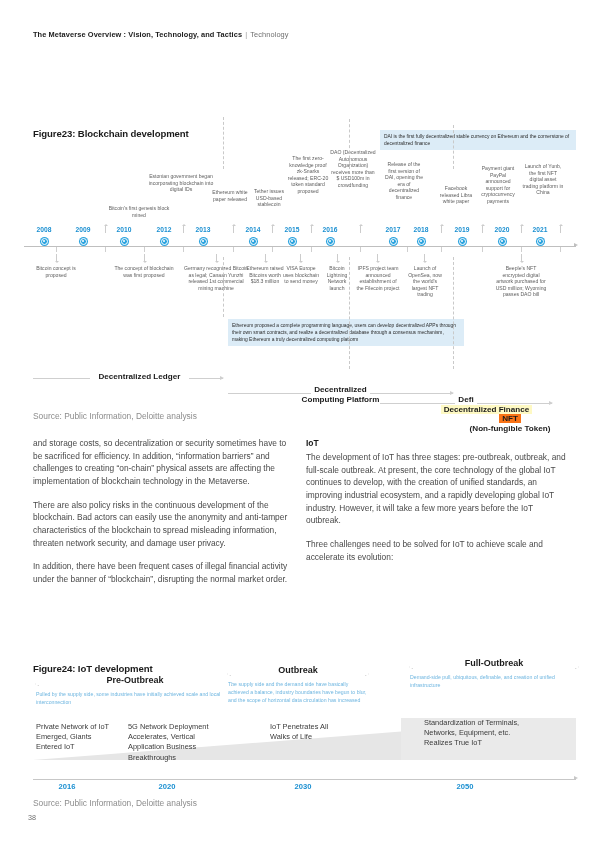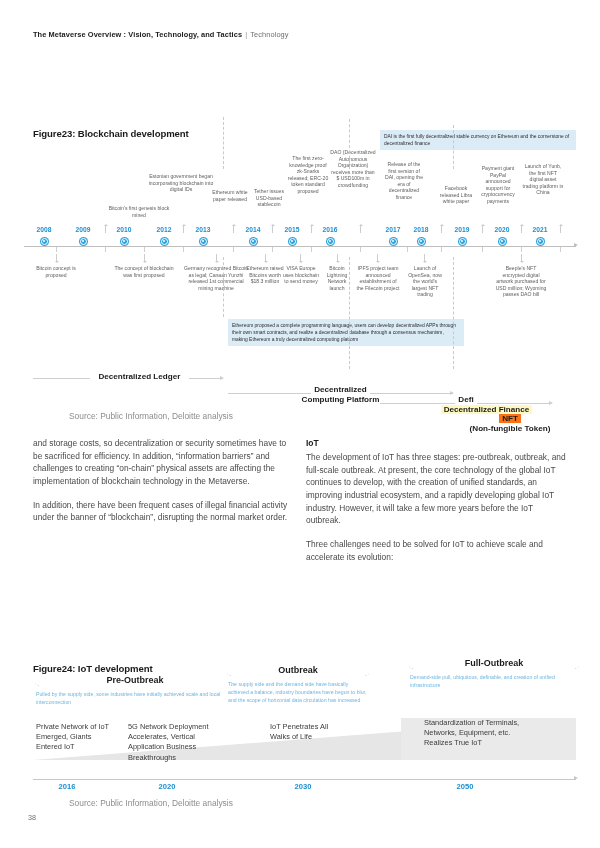--- a/index.html
+++ b/index.html
@@ -16,21 +16,21 @@
   .runhead .b{font-weight:bold;color:#1b1b1b;}
   .runhead .sep{color:#9a9a9a;padding:0 3px;}
   .runhead .t{color:#6f6f6f;}
 
   
   .figtitle{position:absolute;font-weight:bold;font-size:9.6px;color:#1b1b1b;letter-spacing:-.1px;}
   #fig23-title{left:33px;top:128px;}
   #fig24-title{left:33px;top:663px;}
 
   
-  .source{position:absolute;font-size:8.4px;color:#8d8d8d;margin-left:36px;}
+  .source{position:absolute;font-size:8.4px;color:#8d8d8d;}
   #src1{left:33px;top:411px;}
   #src2{left:33px;top:798px;}
   #pageno{position:absolute;left:28px;top:813px;font-size:7.2px;color:#6f6f6f;}
 
   
   #fig23{position:absolute;left:0px;top:125px;width:600px;height:290px;}
 
   .cal{position:absolute;background:#dcecf7;color:#2b2b2b;font-size:4.9px;
        line-height:1.45;padding:3px 4px;box-sizing:border-box;}
   #callout-dai{left:380px;top:5px;width:196px;}
@@ -274,20 +274,21 @@
         <span style="background:#f97316;padding:0 3px;">NFT</span><br>
         <span style="background:#fff;padding:0 3px;">(Non-fungible Token)</span>
       </div>
     </div>
   </div>
 
   <div class="source" id="src1">Source: Public Information, Deloitte analysis</div>
 
   <div class="col" id="colL">
     <p>and storage costs, so decentralization or security sometimes have to be sacrificed for efficiency. In addition, “information barriers” and challenges to creating “on-chain” physical assets are affecting the implementation of blockchain technology in the Metaverse.</p>
+    <p>There are also policy risks in the continuous development of the blockchain. Bad actors can easily use the anonymity and anti-tamper characteristics of the blockchain to spread misleading information, threaten network security, and damage user privacy.</p>
     <p>In addition, there have been frequent cases of illegal financial activity under the banner of “blockchain”, disrupting the normal market order.</p>
   </div>
 
   <div class="col" id="colR">
     <h4>IoT</h4>
     <p>The development of IoT has three stages: pre-outbreak, outbreak, and full-scale outbreak. At present, the core technology of the global IoT continues to develop, with the creation of unified standards, an improving industrial ecosystem, and a rapidly developing global IoT industry. However, it will take a few more years before the IoT outbreak.</p>
     <p>Three challenges need to be solved for IoT to achieve scale and accelerate its evolution:</p>
   </div>
 
   <div class="figtitle" id="fig24-title">Figure24: IoT development</div>

